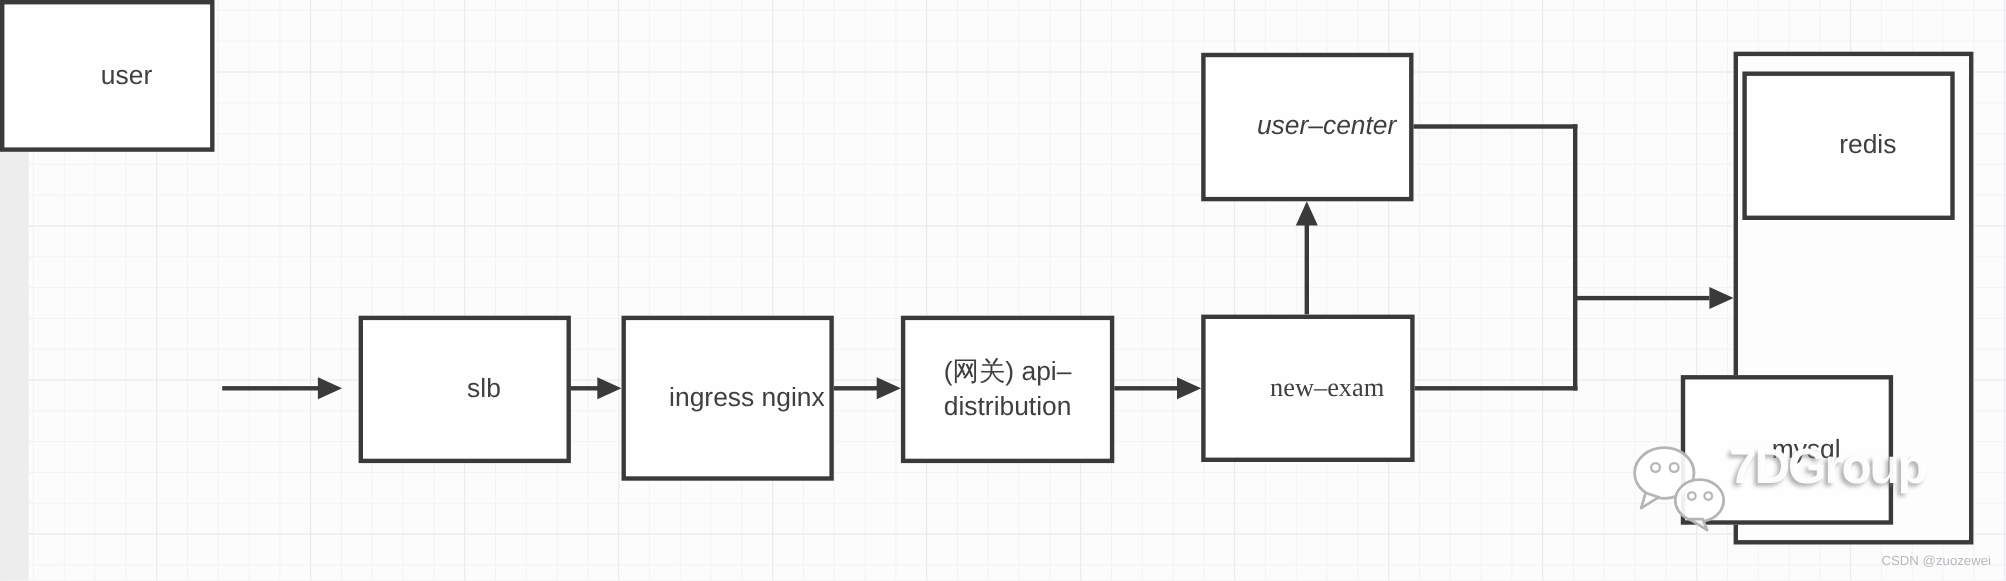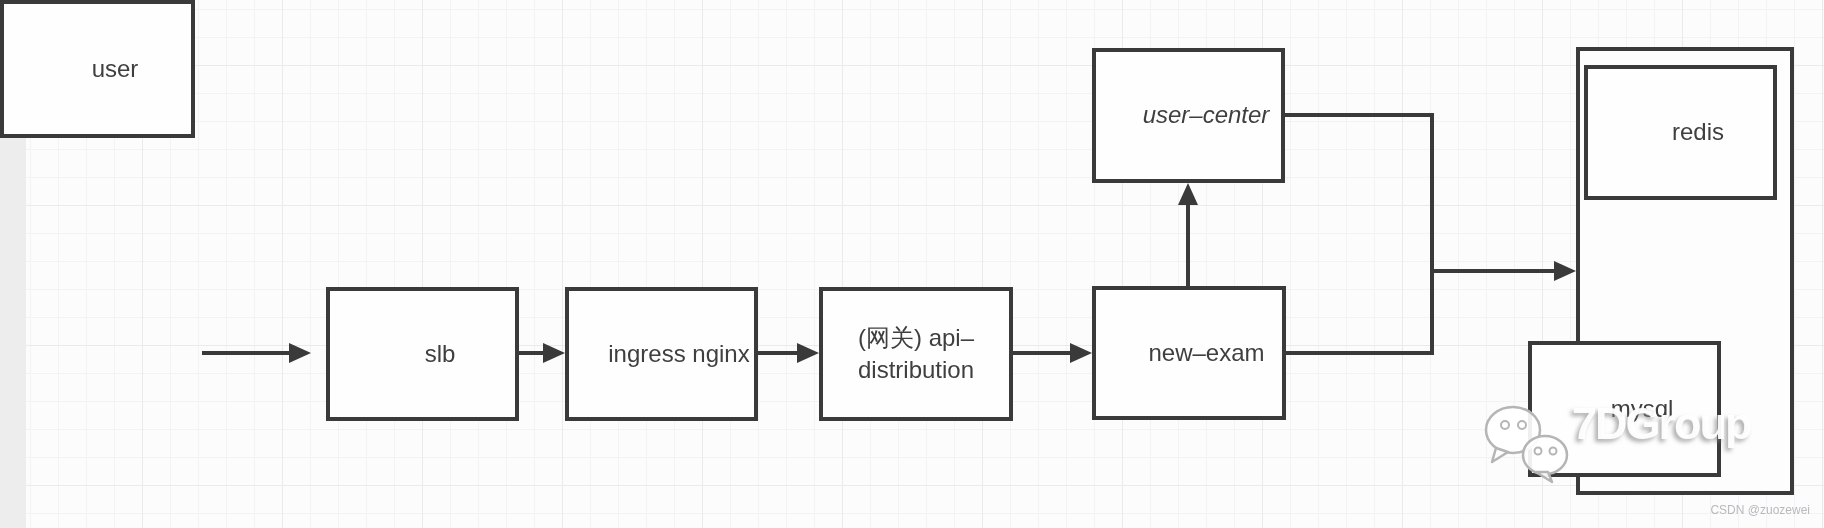--- a/index.html
+++ b/index.html
@@ -26,23 +26,23 @@
   
   .node {
     position:absolute; box-sizing:border-box; z-index:3;
     border:4px solid #3a3a3a; background:#fefefe;
     display:flex; align-items:center; justify-content:center;
     text-align:center; color:#3f3f3f; font-size:24px; line-height:1.35;padding-left:35px;
   }
   .group { background:#fdfdfe; }
   .n-user        { left:8;    top:284; width:195px; height:138px; }
   .n-slb         { left:311px; top:287px; width:193px; height:134px;margin-left:15px; }
-  .n-ingress     { left:565px; top:287px; width:193px; height:134px; }
+  .n-ingress     { left:565px; top:287px; width:193px; height:150px; }
   .n-api         { left:819px; top:287px; width:194px; height:134px; padding:16px 14px; }
-  .n-newexam     { left:1092px; top:286px; width:194px; height:134px; }
+  .n-newexam     { left:1092px; top:286px; width:194px; height:134px;font-family:Liberation Serif, serif; }
   .n-usercenter  { left:1092px; top:48px;  width:193px; height:135px;font-style:italic; }
   .n-storage     { left:1576px; top:47px;  width:218px; height:448px; }
   .n-redis       { left:1584px; top:65px;  width:193px; height:135px; }
   .n-mysql       { left:1528px; top:341px; width:193px; height:136px; }
   
   .h-edge { position:absolute; height:4px; background:#3a3a3a; z-index:2; }
   .v-edge { position:absolute; width:4px;  background:#3a3a3a; z-index:2; }
   .arr-r {
     position:absolute; z-index:2; width:0; height:0;
     border-top:10px solid transparent; border-bottom:10px solid transparent;

